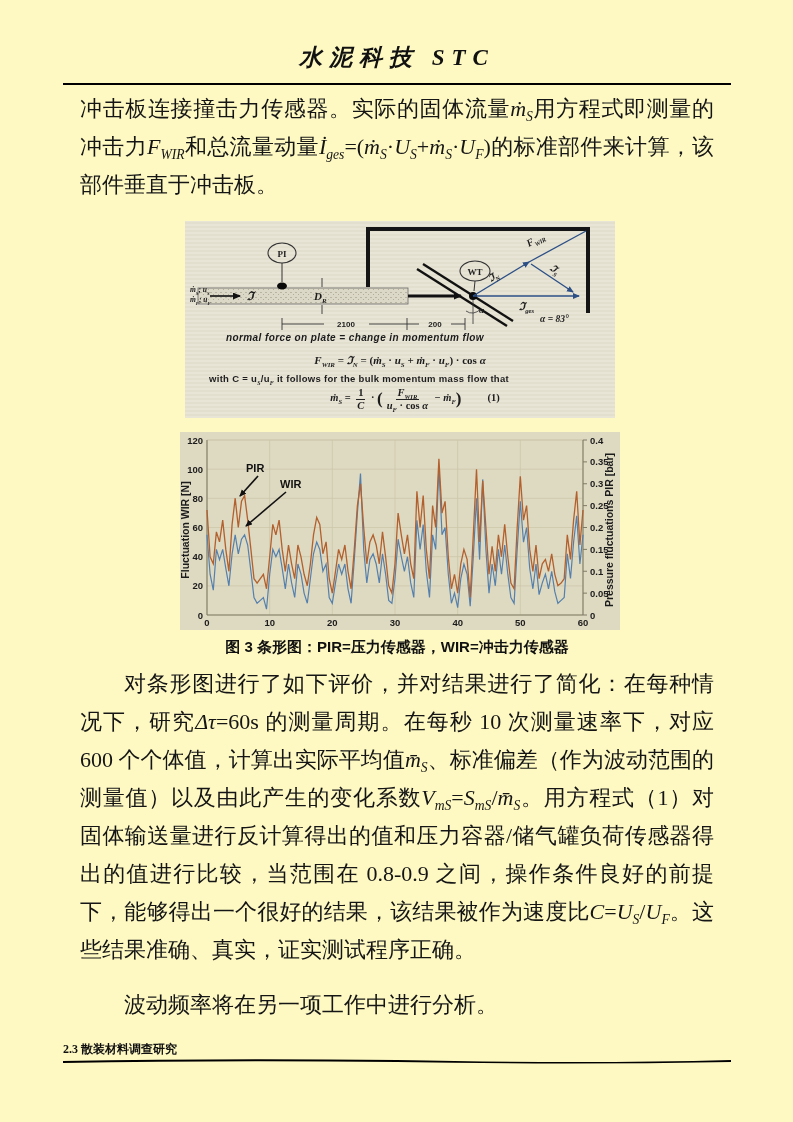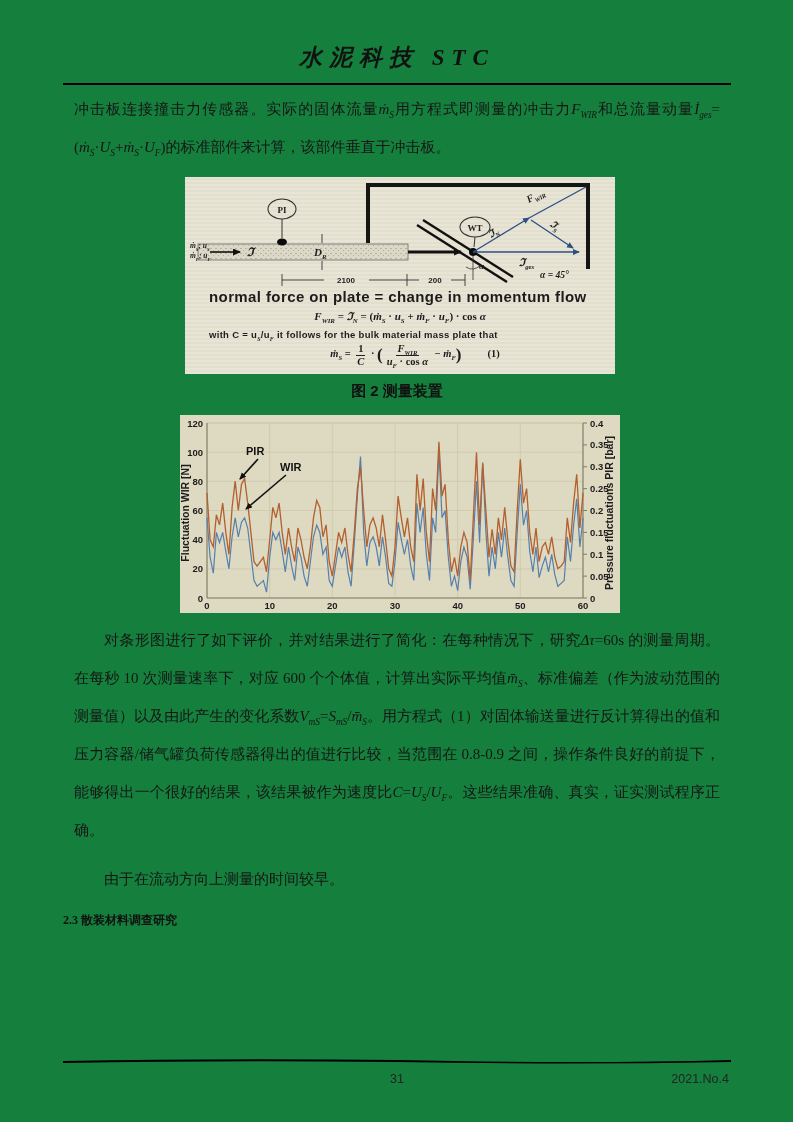--- a/index.html
+++ b/index.html
@@ -1,22 +1,22 @@
 <!DOCTYPE html>
 <html><head>
 <meta charset="utf-8">
 <style>
   html,body{margin:0;padding:0;background:#ffffff;}
-  .page{position:relative;width:793px;height:1122px;background:#15803d;overflow:hidden;
+  .page{position:relative;width:793px;height:1122px;background:#fef9c3;overflow:hidden;
         font-family:"Liberation Serif","DejaVu Serif",serif;color:#1a1a1a;}
   .content{position:absolute;left:63px;top:0;width:668px;}
   .journal-title{margin-top:42px;text-align:center;font-size:23px;font-weight:bold;font-style:italic;
         letter-spacing:7px;color:#111;}
   .header-rule{border-bottom:2.2px solid #000;margin-top:10px;}
-  .body-p{margin:11px;font-size:15px;line-height:38px;text-align:justify;color:#151515;}
+  .body-p{margin:17px;font-size:22px;line-height:38px;text-align:justify;color:#151515;}
   .body-p.first{margin-top:5px;}
   .indent{text-indent:2em;}
   .seg-i{font-style:italic;font-family:"Liberation Serif","DejaVu Serif",serif;}
   sub{font-size:0.62em;font-style:italic;font-family:"Liberation Serif","DejaVu Serif",serif;line-height:0;}
   .caption{font-family:"Liberation Sans","DejaVu Sans",sans-serif;font-weight:bold;font-size:15px;
         text-align:center;color:#111;}
   .cap1{margin-top:8px;}
   .cap2{margin-top:8px;}
   
   .fig2-wrap{position:relative;width:430px;height:197px;margin:6px 0 0 122px;
@@ -120,36 +120,35 @@
       
       <div class="lbl flabel" style="left:5px;top:64px;font-size:7.5px;"><span class="seg-i">ṁ</span><sub>S</sub><span>; </span><span class="seg-i">u</span><sub>S</sub></div>
       <div class="lbl flabel" style="left:5px;top:74px;font-size:7.5px;"><span class="seg-i">ṁ</span><sub>F</sub><span>; </span><span class="seg-i">u</span><sub>F</sub></div>
       <div class="lbl flabel" style="left:62px;top:66px;font-size:12px;">ℑ</div>
       <div class="lbl flabel" style="left:129px;top:69px;font-size:11px;"><span class="seg-i">D</span><sub>R</sub></div>
       <div class="lbl flabel" style="left:303px;top:48px;font-size:10px;transform:rotate(-33deg);"><span class="seg-i">ℑ</span><sub>N</sub></div>
       <div class="lbl flabel" style="left:341px;top:13px;font-size:10px;transform:rotate(-29deg);"><span class="seg-i">F</span><sub>WIR</sub></div>
       <div class="lbl flabel" style="left:366px;top:41px;font-size:10px;transform:rotate(36deg);"><span class="seg-i">ℑ</span><sub>S</sub></div>
       <div class="lbl flabel" style="left:334px;top:77px;font-size:11px;"><span class="seg-i">ℑ</span><sub>ges</sub></div>
       <div class="lbl flabel" style="left:294px;top:84px;font-size:9px;">α</div>
-      <div class="lbl feq" style="left:355px;top:93px;font-size:9.5px;font-style:italic;">α = 45°</div>
-      <div class="lbl fsans" style="left:24px;top:111px;font-size:15px;letter-spacing:0.4px;">normal force on plate = change in momentum flow</div>
+      <div class="lbl feq" style="left:355px;top:93px;font-size:9.5px;font-style:italic;">α = 83°</div>
+      <div class="lbl fsans" style="left:41px;top:111px;font-size:10px;letter-spacing:0.4px;font-style:italic;">normal force on plate = change in momentum flow</div>
       <div class="lbl feq" style="left:0;top:131px;width:430px;text-align:center;font-size:11px;"><span class="seg-i">F</span><sub>WIR</sub><span> = </span><span class="seg-i">ℑ</span><sub>N</sub><span> = (</span><span class="seg-i">ṁ</span><sub>S</sub><span> · </span><span class="seg-i">u</span><sub>S</sub><span> + </span><span class="seg-i">ṁ</span><sub>F</sub><span> · </span><span class="seg-i">u</span><sub>F</sub><span>) · cos </span><span class="seg-i">α</span></div>
-      <div class="lbl fsans" style="left:24px;top:152px;font-size:9.5px;letter-spacing:0.3px;"><span>with C = u</span><sub>S</sub><span>/u</span><sub>F</sub><span> it follows for the bulk material mass plate that</span></div>
+      <div class="lbl fsans" style="left:24px;top:152px;font-size:9.5px;letter-spacing:0.3px;"><span>with C = u</span><sub>S</sub><span>/u</span><sub>F</sub><span> it follows for the bulk momentum mass flow that</span></div>
       <div class="lbl feq" style="left:90px;top:166px;width:280px;text-align:center;font-size:10.5px;">
         <span><span class="seg-i">ṁ</span><sub>S</sub><span> = </span></span><span class="frac">
             <span class="num">1</span>
             <span class="den seg-i">C</span>
           </span><span> · </span><span class="bigp">(</span><span class="frac">
             <span class="num"><span class="seg-i">F</span><sub>WIR</sub></span>
             <span class="den"><span class="seg-i">u</span><sub>F</sub><span> · cos </span><span class="seg-i">α</span></span>
           </span><span><span> − </span><span class="seg-i">ṁ</span><sub>F</sub></span><span class="bigp">)</span><span class="eqno">(1)</span>
       </div>
     </div>
 
-    <div class="caption cap1">图 2 测量装置</div>
 
 
     <div class="fig3-wrap">
       <svg id="chart-svg" viewBox="0 0 440 198" width="440" height="198">
         <defs>
           <marker id="arr-c" markerWidth="10" markerHeight="10" refX="6" refY="3" orient="auto" markerUnits="userSpaceOnUse">
             <path d="M0,0 L7,3 L0,6 Z" fill="#111"></path>
           </marker>
         </defs>
         <rect x="0" y="0" width="440" height="198" fill="#ded9c1"></rect>
@@ -217,29 +216,26 @@
         <text class="axis-title" x="433" y="98" text-anchor="middle" transform="rotate(-90 433 98)">Pressure fluctuations PIR [bar]</text>
         <g>
           <text class="annot" x="66" y="40">PIR</text>
           <text class="annot" x="100" y="56">WIR</text>
           <line class="annot-arrow" x1="78" y1="44" x2="60" y2="64" marker-end="url(#arr-c)"></line>
           <line class="annot-arrow" x1="106" y1="60" x2="66" y2="94" marker-end="url(#arr-c)"></line>
         </g>
       </svg>
     </div>
 
+    <div class="caption cap2">图 3 条形图：PIR=压力传感器，WIR=冲击力传感器</div>
 
     <p class="body-p indent" style="margin-top:8px;"><span>对条形图进行了如下评价，并对结果进行了简化：在每种情况下，研究</span><span class="seg-i">Δτ</span><span>=60s 的测量周期。在每秒 10 次测量速率下，对应 600 个个体值，计算出实际平均值</span><span class="seg-i">m̄</span><sub>S</sub><span>、标准偏差（作为波动范围的测量值）以及由此产生的变化系数</span><span class="seg-i">V</span><sub>mS</sub><span>=</span><span class="seg-i">S</span><sub>mS</sub><span>/</span><span class="seg-i">m̄</span><sub>S</sub><span>。用方程式（1）对固体输送量进行反计算得出的值和压力容器/储气罐负荷传感器得出的值进行比较，当范围在 0.8-0.9 之间，操作条件良好的前提下，能够得出一个很好的结果，该结果被作为速度比</span><span class="seg-i">C</span><span>=</span><span class="seg-i">U</span><sub>S</sub><span>/</span><span class="seg-i">U</span><sub>F</sub><span>。这些结果准确、真实，证实测试程序正确。</span></p>
-    <p class="body-p indent"><span>由于在流动方向上测量的时间较早。</span></p>
+    <p class="body-p indent"><span>波动频率将在另一项工作中进行分析。</span></p>
 
     <h2 class="sec-heading">2.3 散装材料调查研究</h2>
   </div>
 
   <div class="footer">
     <svg width="668" height="8">
       <path d="M0,4 Q160,1 334,3 Q520,7 668,3 L668,5 Q500,8 334,5 Q160,3 0,6 Z" fill="#000"></path>
     </svg>
-    <div class="footer-nums">
-      <span>31</span>
-      <span class="issue">2021.No.4</span>
-    </div>
   </div>
 </div>
 
 </body></html>

